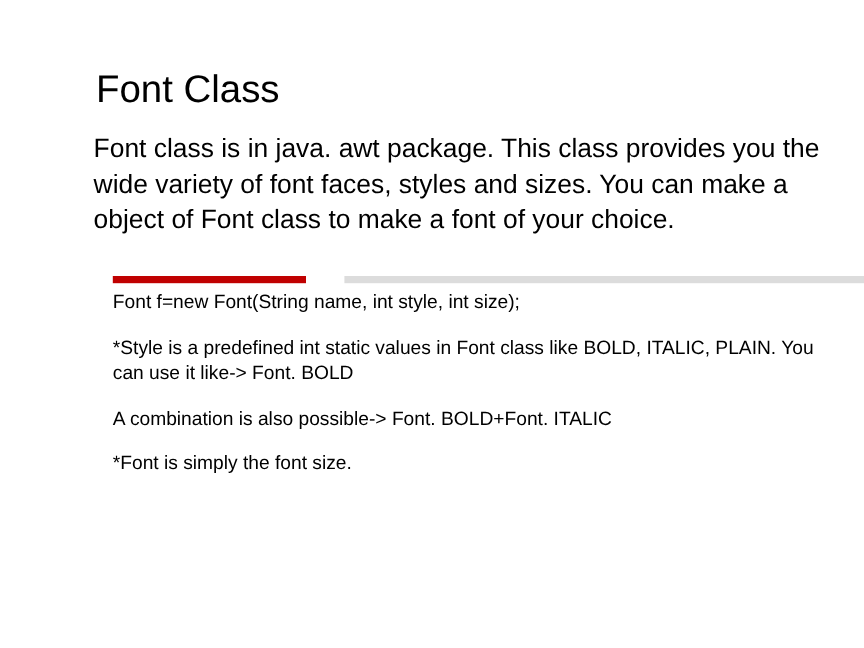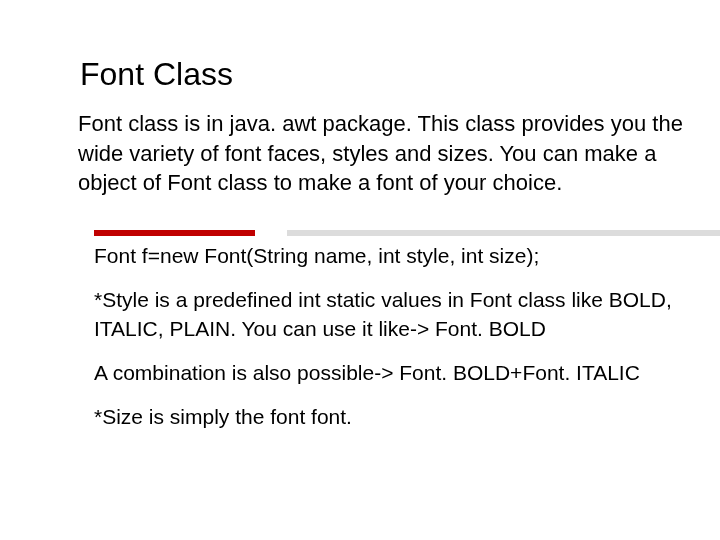--- a/index.html
+++ b/index.html
@@ -37,34 +37,34 @@
       background: #c00000;
       width: 27%;
       height: 100%;
     }
     .divider-gray {
       background: #dcdcdc;
       width: 73%;
       height: 100%;
     }
     .body-block {
-      font-size: 21px;
+      font-size: 16px;
       line-height: 1.35;
     }
   </style>
 </head>
 <body>
 
 <h1 class="title">Font Class</h1>
 
 <div class="intro-block">Font class is in java. awt package. This class provides you the wide variety of font faces, styles and sizes. You can make a object of Font class to make a font of your choice.</div>
 
 <div class="divider">
   <div class="divider-red"></div>
   <div class="divider-gray"></div>
 </div>
 
 <div class="body-block">
   <div>Font f=new Font(String name, int style, int size);</div>
   <div>*Style is a predefined int static values in Font class like BOLD, ITALIC, PLAIN. You can use it like-&gt; Font. BOLD</div>
   <div>A combination is also possible-&gt; Font. BOLD+Font. ITALIC</div>
-  <div>*Size is simply the font font.</div>
+  <div>*Font is simply the font size.</div>
 </div>
 
 </body></html>

